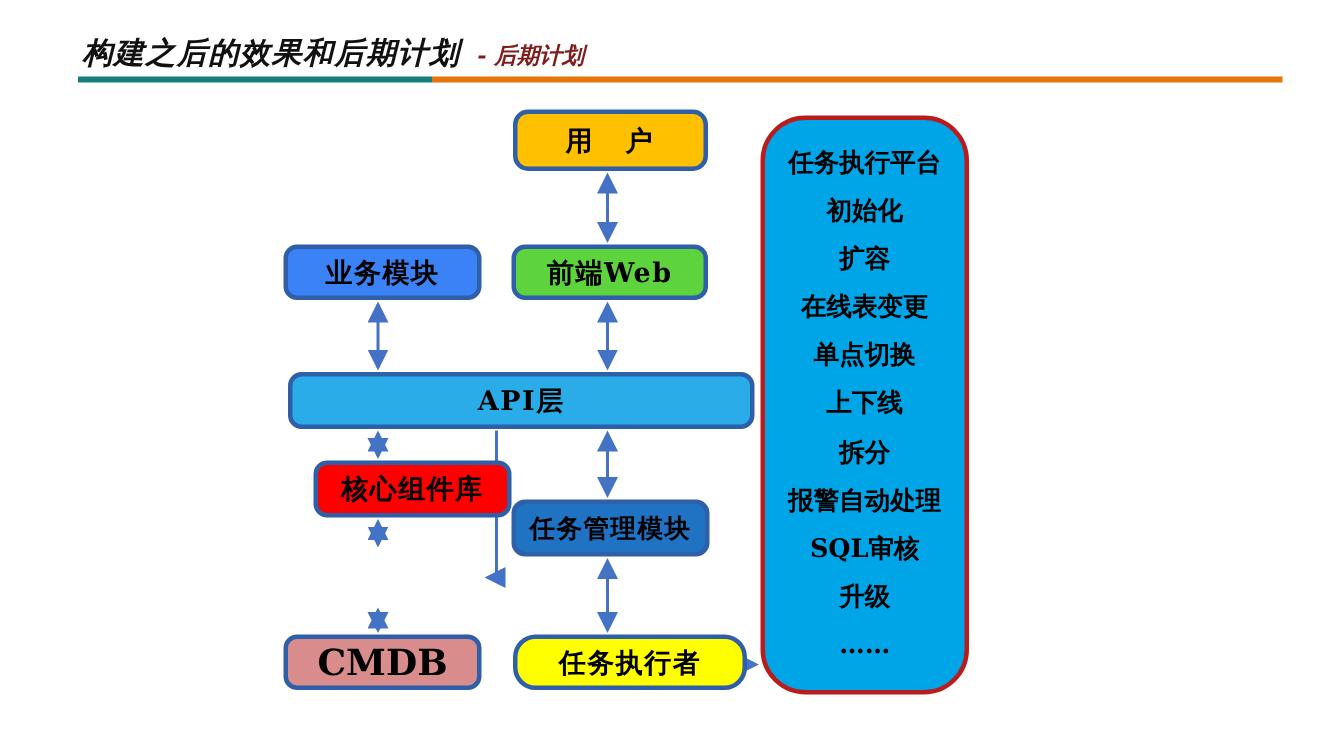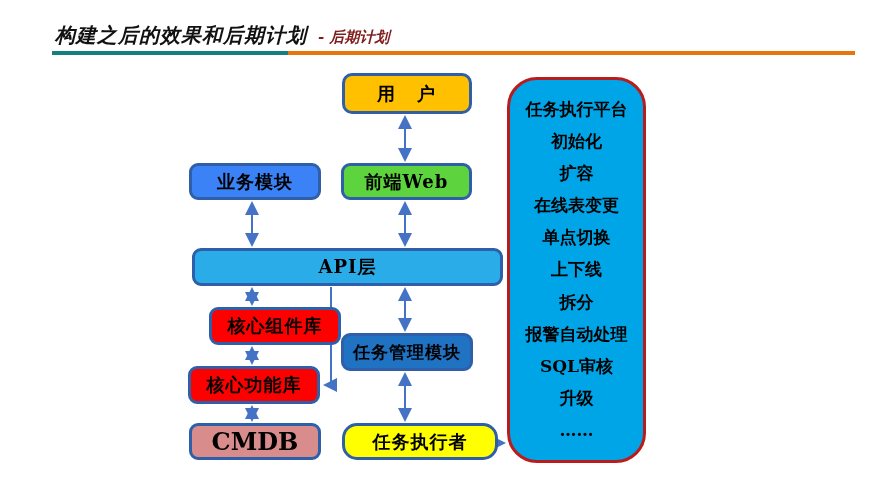--- a/index.html
+++ b/index.html
@@ -91,23 +91,20 @@
   </div>
 
   <div class="nbox b-corecomp" style="background: rgb(254, 0, 0);">
     <span>核心组件库</span>
   </div>
 
   <div class="nbox b-taskmgr" style="background: rgb(32, 114, 194);">
     <span>任务管理模块</span>
   </div>
 
-  <div class="nbox b-corefunc" style="background: rgb(254, 0, 0);">
-    <span>核心功能库</span>
-  </div>
 
   <div class="nbox b-cmdb" style="background: rgb(217, 140, 140);">
     <span>CMDB</span>
   </div>
 
   <div class="nbox b-executor" style="background: rgb(255, 255, 0);">
     <span>任务执行者</span>
   </div>
 
   <div class="platform" style="background: rgb(0, 165, 232);">

